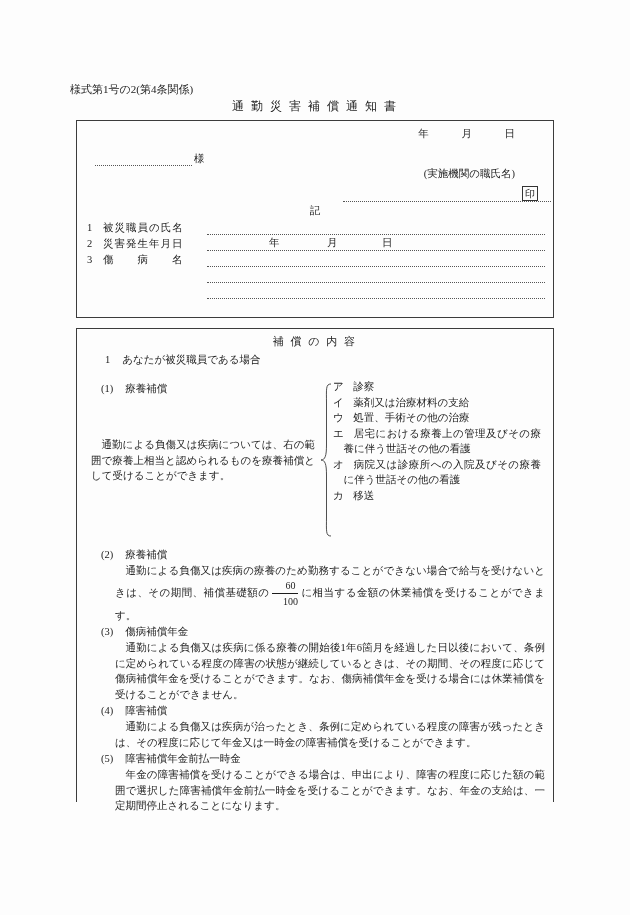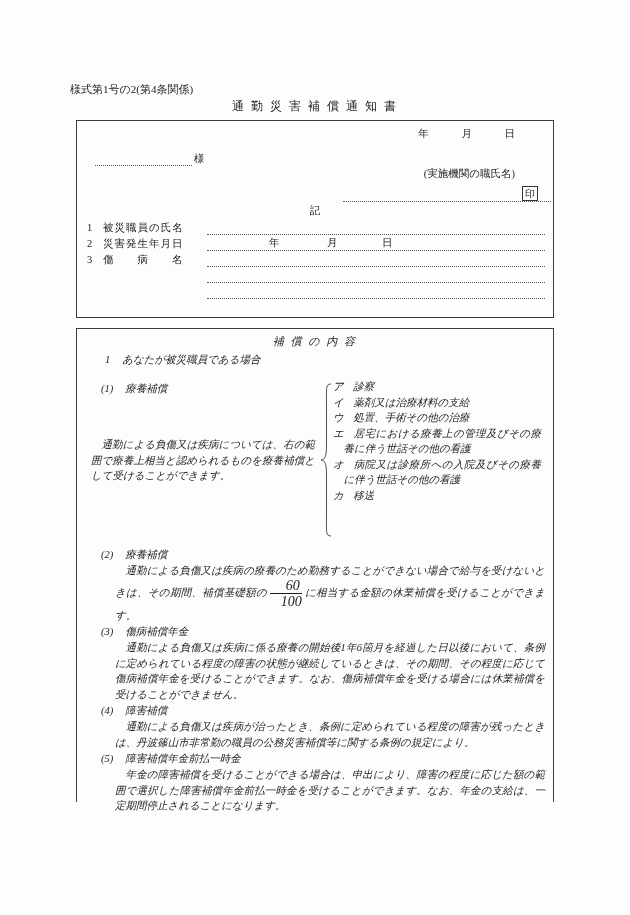--- a/index.html
+++ b/index.html
@@ -113,21 +113,20 @@
     height: 16px;
   }
   
   .box2 {
     position: absolute;
     left: 76px; top: 328px;
     width: 478px; height: 474px;
     border: 1px solid #3c3c3c;
     border-bottom: none;
     padding: 5px 0 0 0;
-    font-style: italic;
   }
   .box2-title {
     text-align: center;
     font-size: 11px;
     letter-spacing: 2px;
     height: 18px;
   }
   .case-head { margin-left: 28px; height: 17px; }
   .case-head .case-no { margin-right: 12px; }
   .sec-head { margin-left: 24px; height: 16px; }
@@ -158,24 +157,24 @@
   .care-list li {
     padding-left: 1em;
     text-indent: -1em;
     text-align: justify;
   }
   .care-kana { margin-right: 0.9em; }
   
   .frac {
     display: inline-block;
     vertical-align: middle;
-    text-align: right;
+    text-align: center;
     margin: 0 3px;
     line-height: 13px;
-    font-size: 14px;
+    font-size: 10px;
   }
   .frac .num { display: block; border-bottom: 1px solid #1c1c1c; padding: 0 2px 1px 2px; }
   .frac .den { display: block; padding-top: 1px; }
   .sec { margin-top: 1px; }
 </style>
 </head>
 <body>
 
 <div class="page">
 
@@ -276,21 +275,21 @@
       <div class="sec-head">
         <span>(3)</span><span class="sec-title">傷病補償年金</span>
       </div>
       <p class="sec-body">通勤による負傷又は疾病に係る療養の開始後1年6箇月を経過した日以後において、条例に定められている程度の障害の状態が継続しているときは、その期間、その程度に応じて傷病補償年金を受けることができます。なお、傷病補償年金を受ける場合には休業補償を受けることができません。</p>
     </div>
 
     <div class="sec">
       <div class="sec-head">
         <span>(4)</span><span class="sec-title">障害補償</span>
       </div>
-      <p class="sec-body">通勤による負傷又は疾病が治ったとき、条例に定められている程度の障害が残ったときは、丹波篠山市非常勤の職員の公務災害補償等に関する条例の規定により。</p>
+      <p class="sec-body">通勤による負傷又は疾病が治ったとき、条例に定められている程度の障害が残ったときは、その程度に応じて年金又は一時金の障害補償を受けることができます。</p>
     </div>
 
     <div class="sec">
       <div class="sec-head">
         <span>(5)</span><span class="sec-title">障害補償年金前払一時金</span>
       </div>
       <p class="sec-body">年金の障害補償を受けることができる場合は、申出により、障害の程度に応じた額の範囲で選択した障害補償年金前払一時金を受けることができます。なお、年金の支給は、一定期間停止されることになります。</p>
     </div>
 
   </div>

